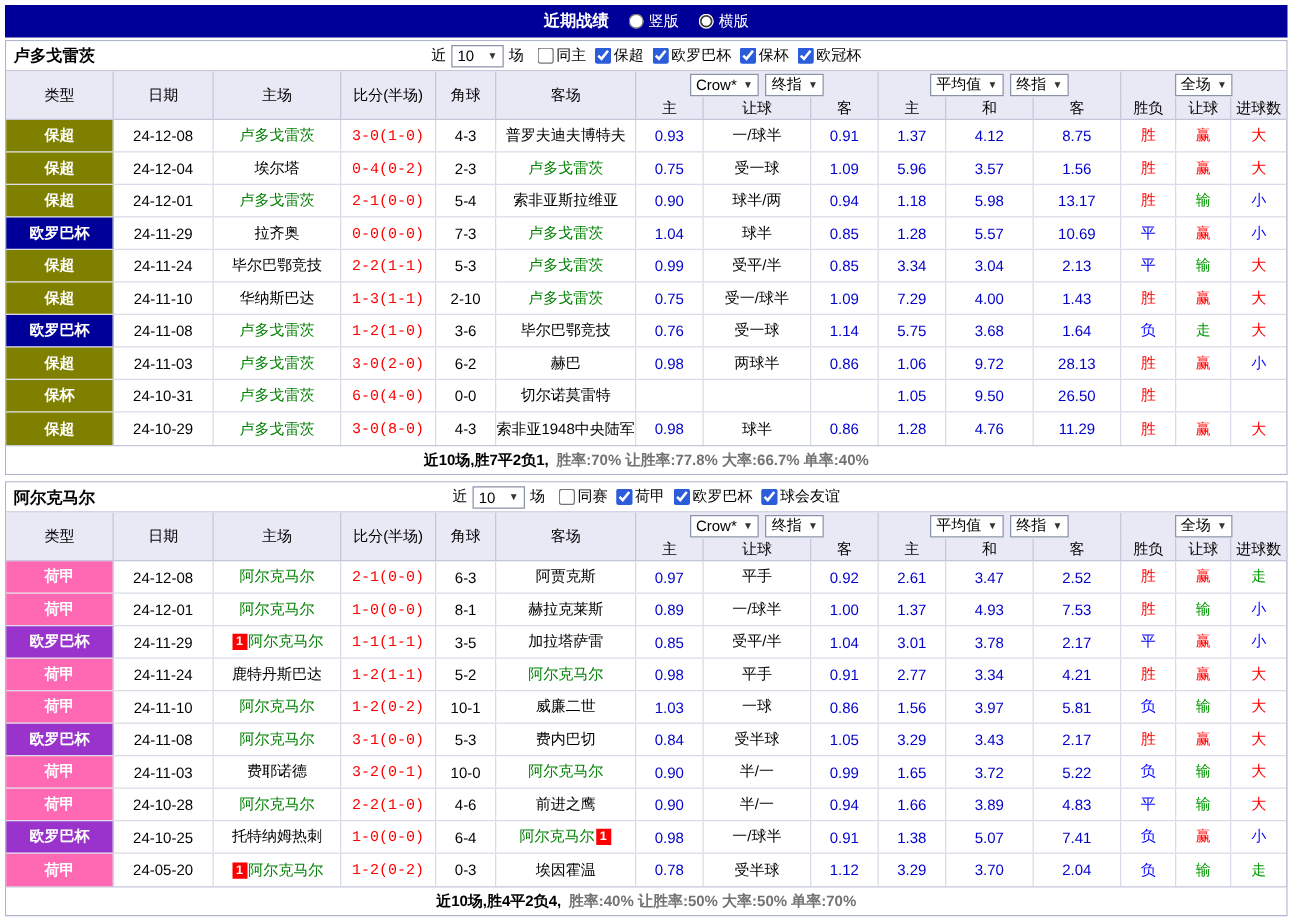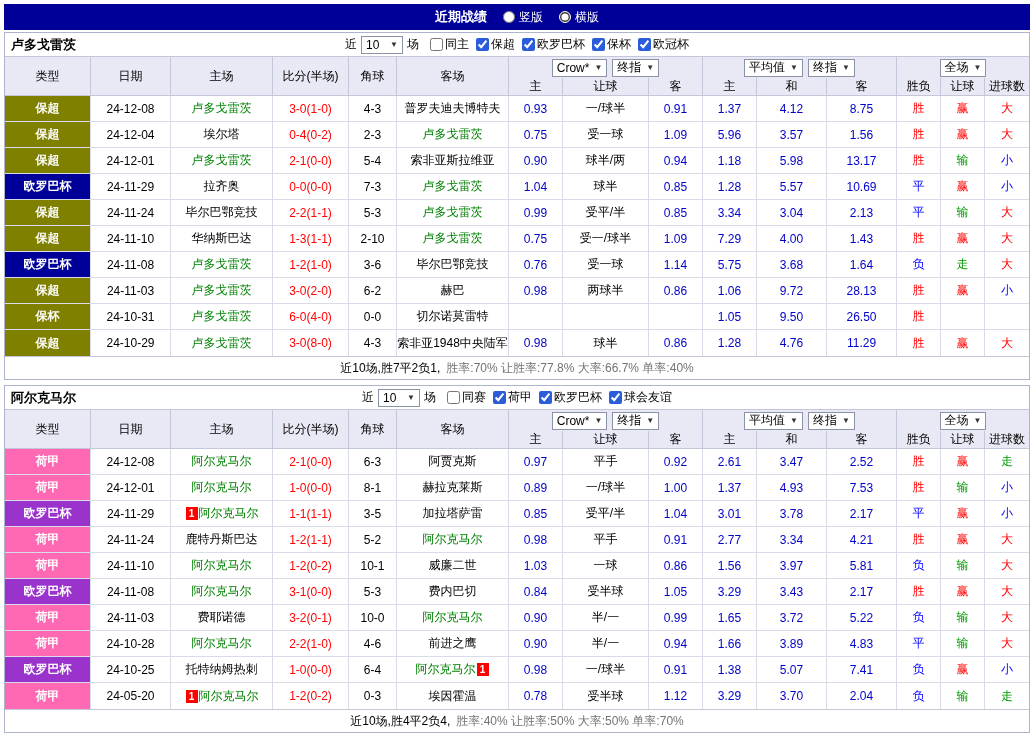--- a/index.html
+++ b/index.html
@@ -48,27 +48,27 @@
   .s15{grid-column:15; border-right: none;}
 
   
   .row { display: grid; grid-template-columns: var(--cols); height: 26px; border-bottom: 1px solid var(--rbc); }
   .tbody .row:last-child { border-bottom: none; }
   .cell { display: flex; align-items: center; justify-content: center;
     border-right: 1px solid var(--rbc); overflow: hidden; white-space: nowrap; }
   .cell:last-child { border-right: none; }
   .cell.type { color: #fff; font-weight: bold; }
   .focus { color: #008000; }
-  .score { color: #FF0000; }
+  .score { color: #FF0000; font-family: Liberation Mono, monospace; }
   .odds { color: #0000CC; }
   .rc { display: inline-block; background: #FF0000; color: #fff; font-size: 10px; font-weight: bold;
     width: 12px; height: 13px; line-height: 13px; text-align: center; margin: 0 1px; }
 
   .tfoot { height: 23px; display: flex; align-items: center; justify-content: center; gap: 6px;
-    border-top: 1px solid var(--bc); background: #fff; }
+    border-top: 1px solid var(--bc); background: #fff; font-weight: bold; }
   .fr { color: #737373; }
 </style>
 </head>
 <body>
 
 <div class="page">
 
   <div class="topbar">
     <span class="topbar-title">近期战绩</span>
     <label class="radio-opt">

